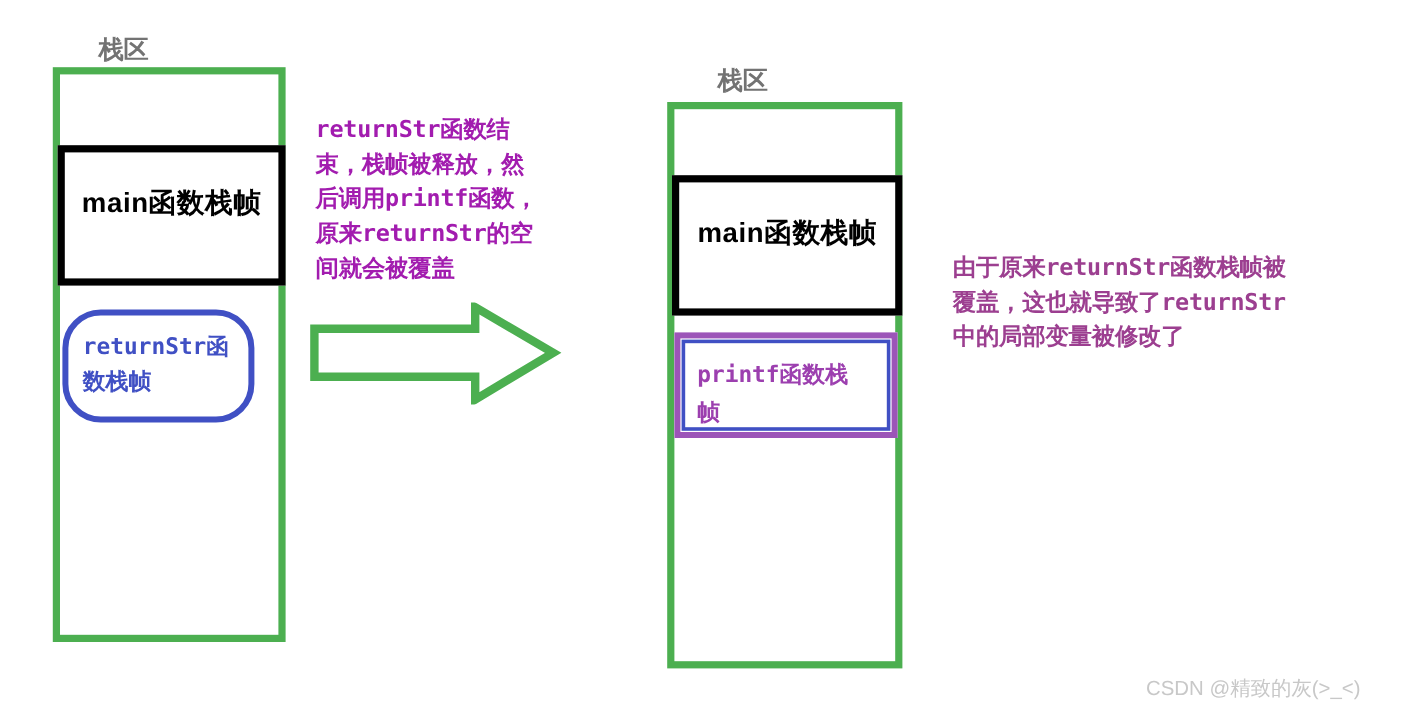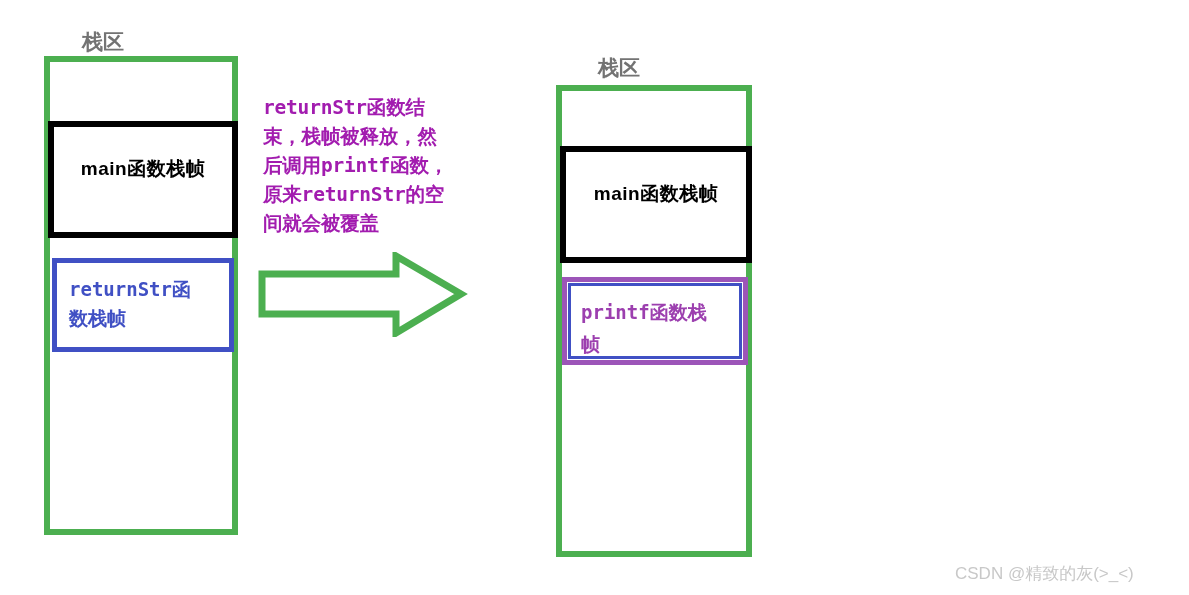--- a/index.html
+++ b/index.html
@@ -48,21 +48,21 @@
     position: absolute;
     font-weight: bold;
     white-space: pre-wrap;
   }
 
   .frame-main {
     border: 6px solid #000000;
   }
   .frame-main .frame-label {
     color: #000000;
-    font-size: 19px;
+    font-size: 23px;
     line-height: 24px;
     font-family: "Liberation Sans", "DejaVu Sans", sans-serif;
     letter-spacing: 0.5px;
     left: 0;
     right: 0;
     text-align: center;
   }
 
   .frame-return {
     border: 5px solid #4050c4;
@@ -147,21 +147,21 @@
 <div id="canvas">
 
   <div class="stack-label" style="left:82px; top:31px;">栈区</div>
 
   <div class="stack-box" style="left:44px; top:56px; width:194px; height:479px;">
 
     <div class="frame frame-main" style="left:-2px; top:59px; width:190px; height:117px;">
       <div class="frame-label" style="top:30px;">main函数栈帧</div>
     </div>
 
-    <div class="frame frame-return" style="left:2px; top:196px; width:182px; height:94px;">
+    <div class="frame frame-return" style="left:2px; top:196px; width:160px; height:94px;border-radius:32px;">
       <div class="frame-label">returnStr函
 数栈帧</div>
     </div>
   </div>
 
   <div class="annotation annotation-green" style="left:263px; top:93px; width:232px;">returnStr函数结
 束，栈帧被释放，然
 后调用printf函数，
 原来returnStr的空
 间就会被覆盖</div>
@@ -180,16 +180,19 @@
       <div class="frame-label" style="top:30px;">main函数栈帧</div>
     </div>
 
     <div class="frame frame-printf" style="left:0px; top:186px; width:186px; height:88px;">
       <div class="inner-outline"></div>
       <div class="frame-label">printf函数栈
 帧</div>
     </div>
   </div>
 
+  <div class="annotation annotation-purple" style="left:794px; top:208px; width:356px;">由于原来returnStr函数栈帧被
+覆盖，这也就导致了returnStr
+中的局部变量被修改了</div>
 
   <div class="watermark" style="left:955px; top:564px;">CSDN @精致的灰(&gt;_&lt;)</div>
 
 </div>
 
 </body></html>

